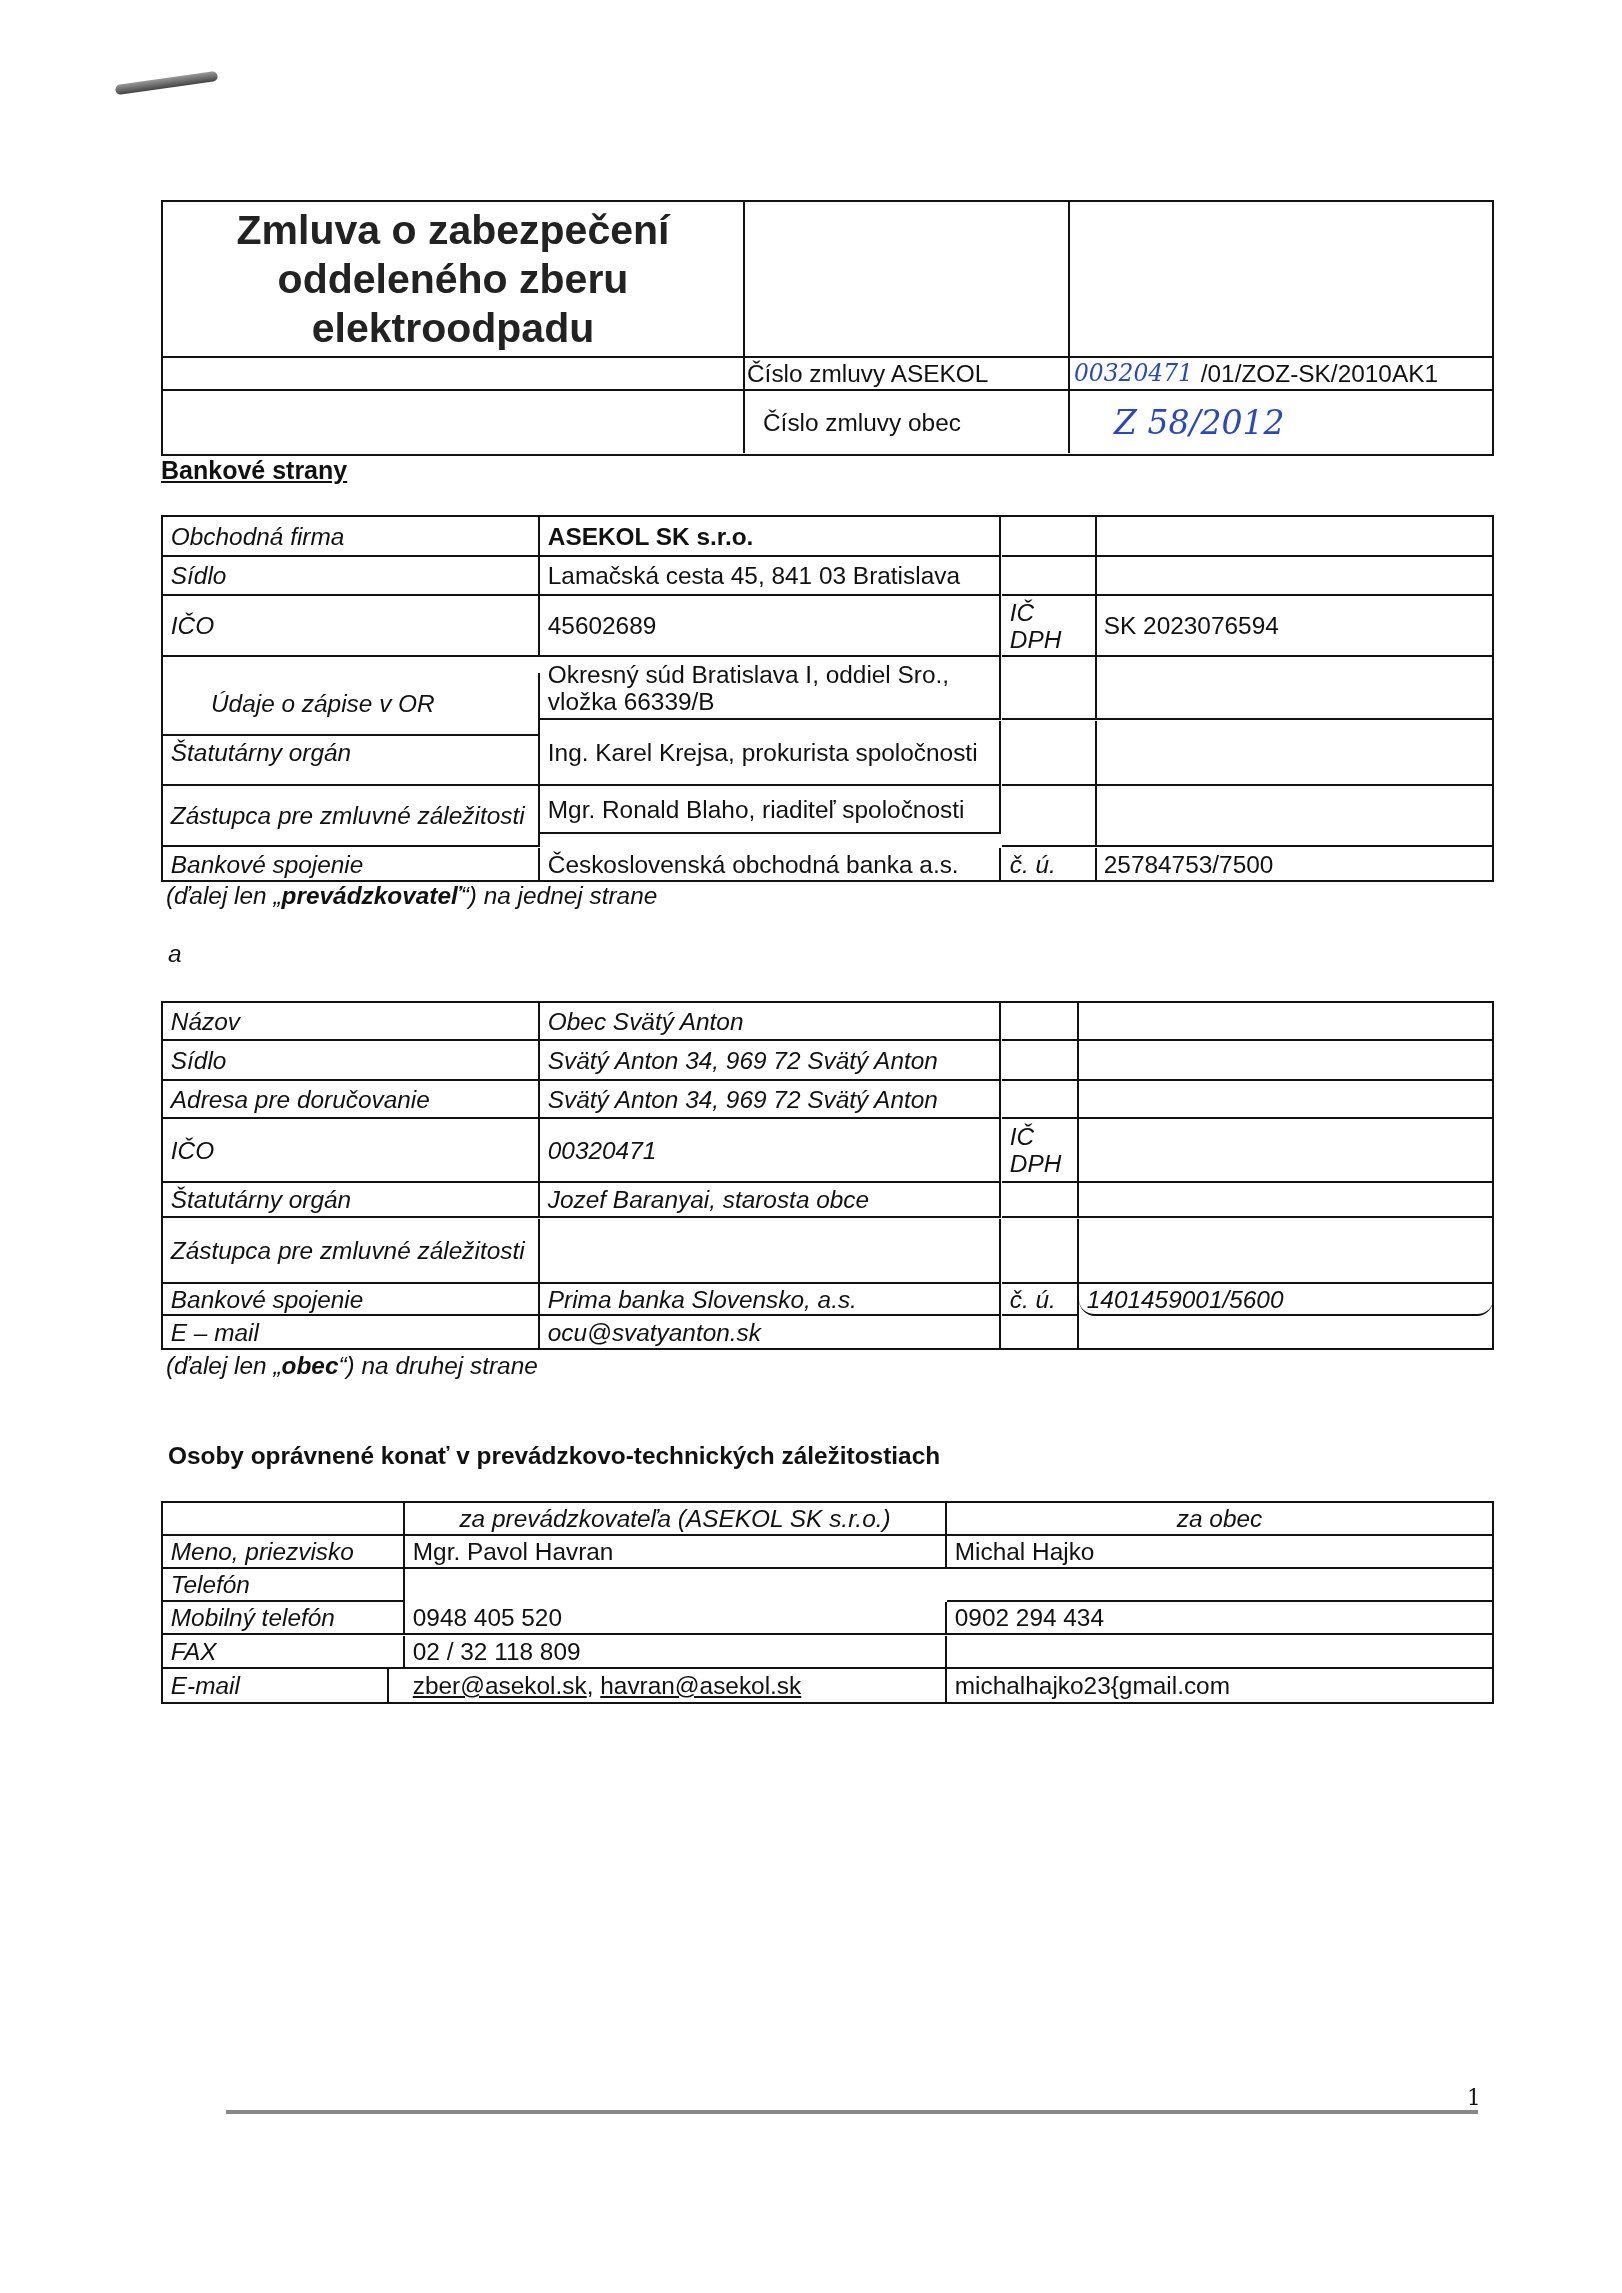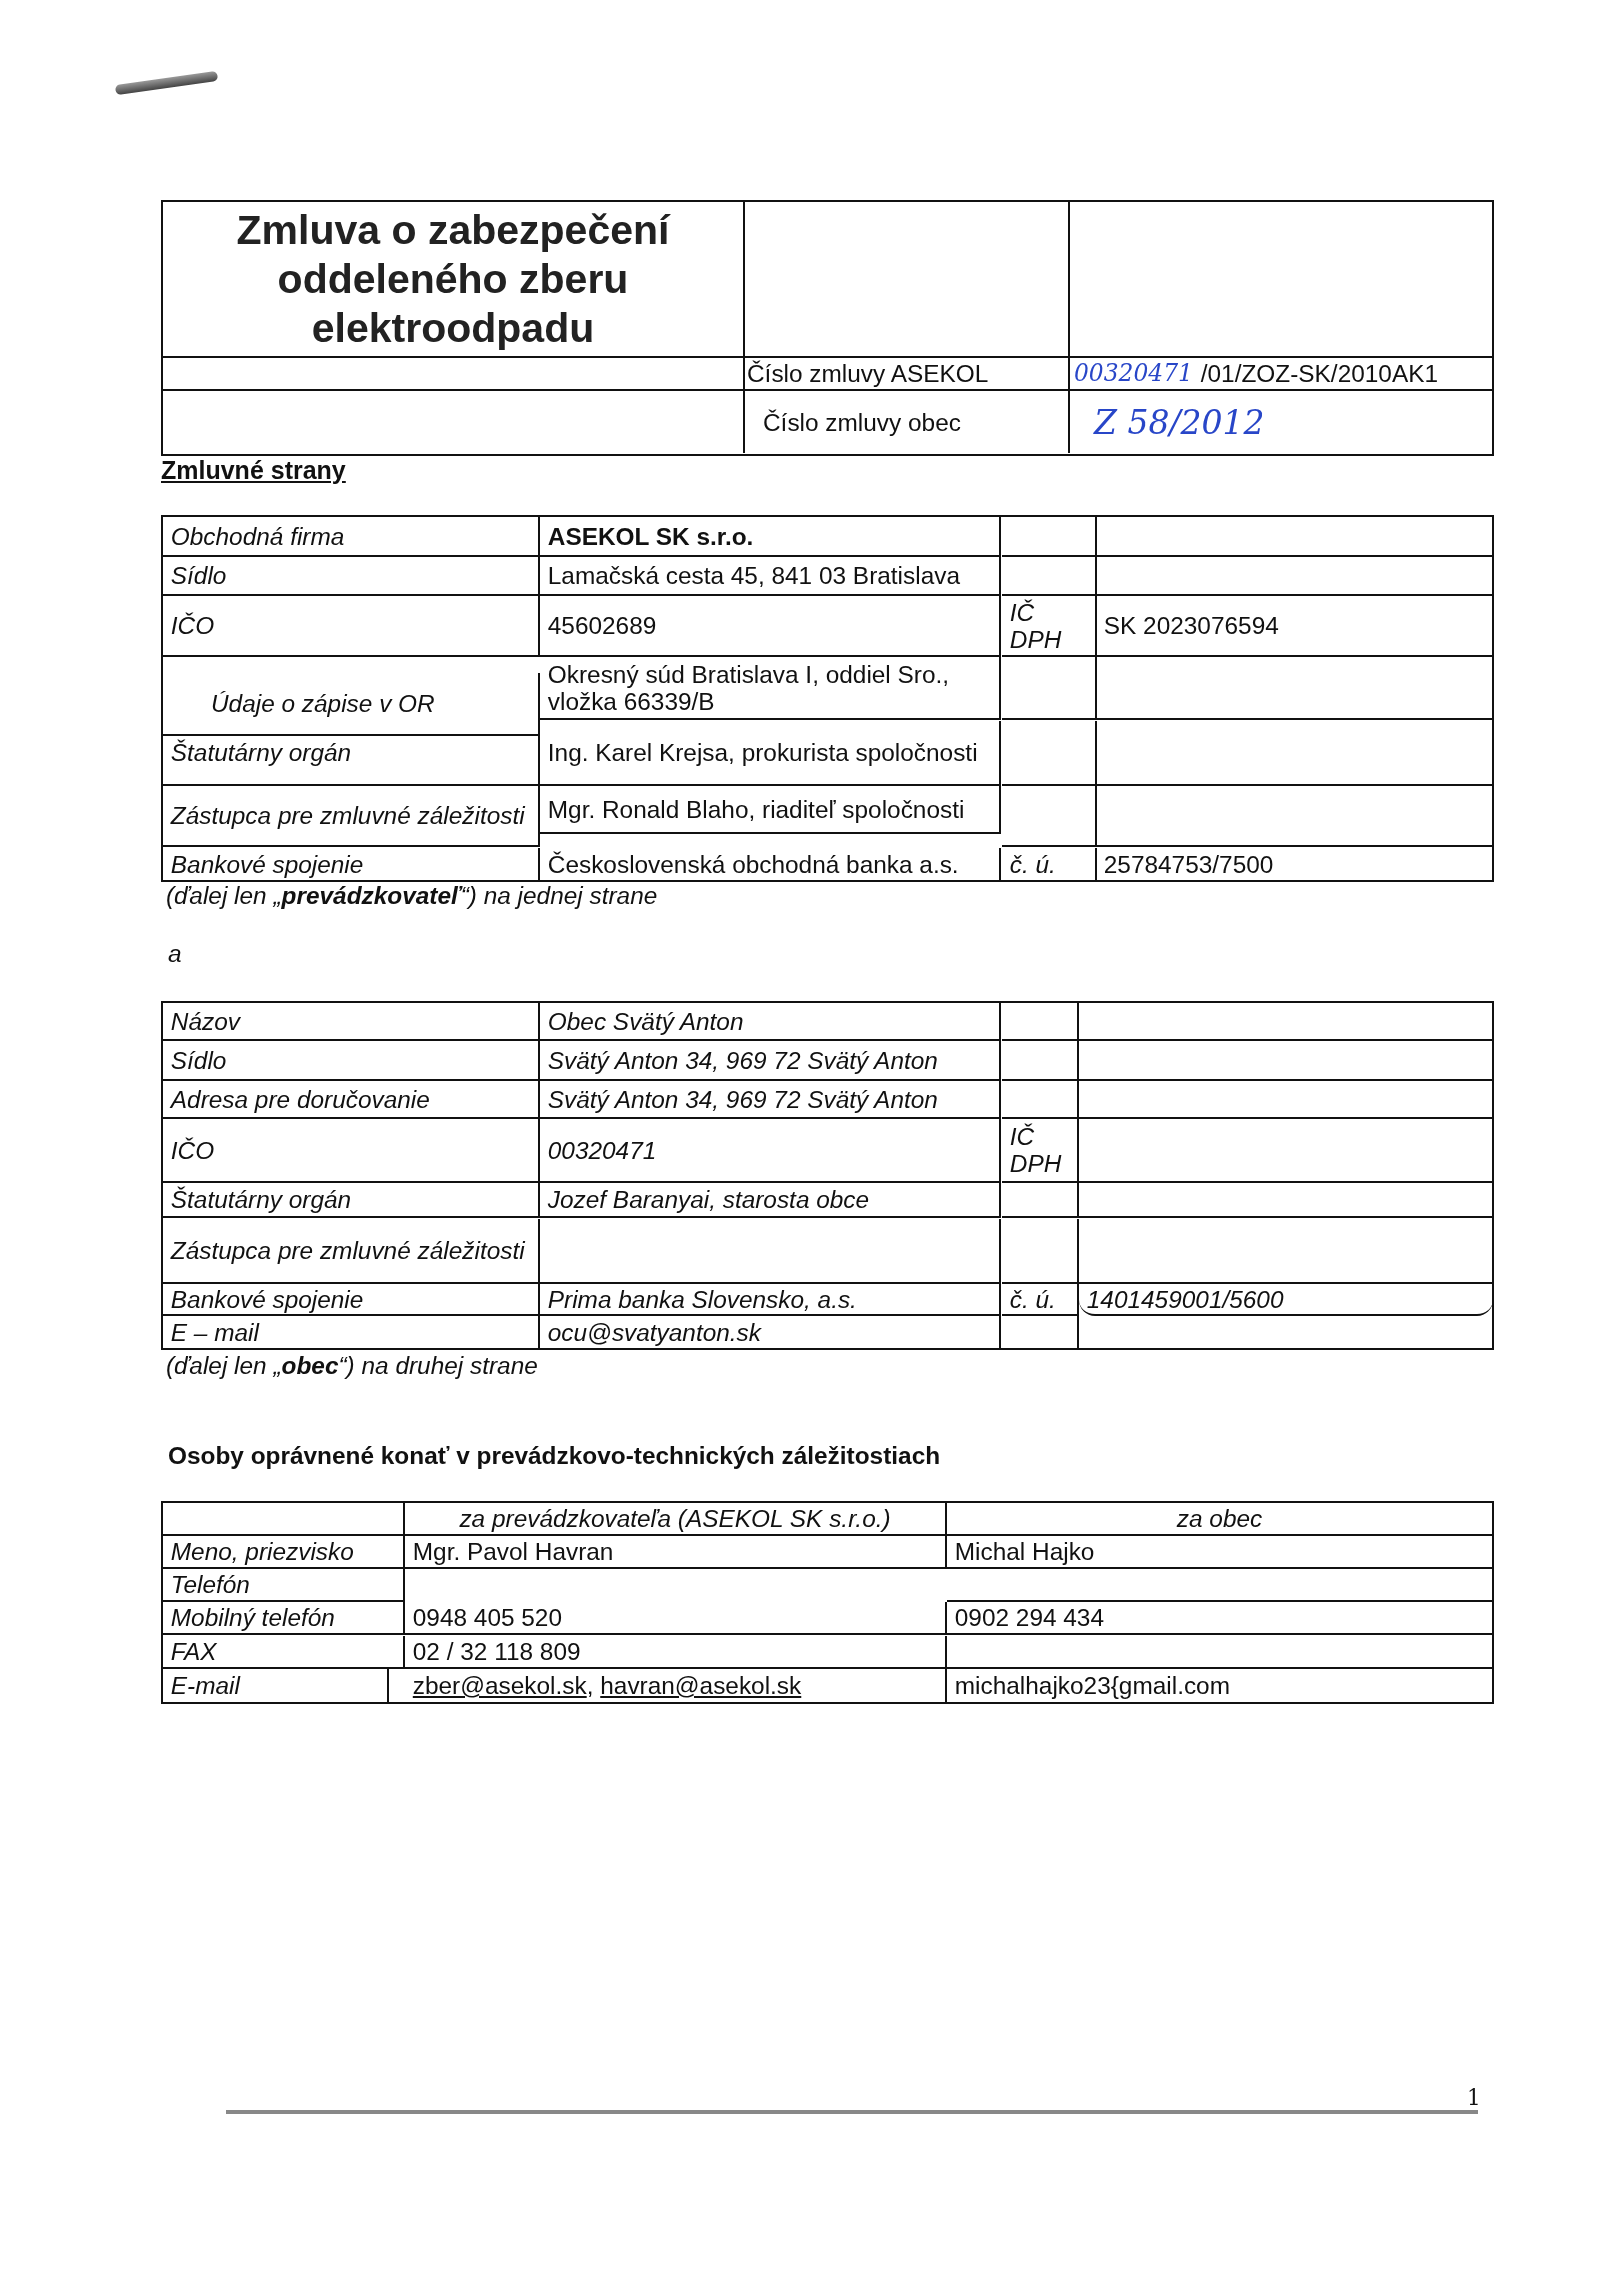--- a/index.html
+++ b/index.html
@@ -33,26 +33,26 @@
 
   <div class="cell" style="left:0;top:156px;width:582px;height:33px;"></div>
   <div class="cell" style="left:582px;top:156px;width:325px;height:33px;padding-left:2px;">Číslo zmluvy ASEKOL</div>
   <div class="cell nr" style="left:907px;top:156px;width:422px;height:33px;padding:0 3.9px;white-space:nowrap;">
     <span class="hand" style="font-size:23.4px;margin-right:7.8px;">00320471</span>
     <span>/01/ZOZ-SK/2010AK1</span>
   </div>
 
   <div class="cell nb" style="left:0;top:189px;width:582px;height:62px;"></div>
   <div class="cell nb" style="left:582px;top:189px;width:325px;height:62px;padding-left:18px;">Číslo zmluvy obec</div>
-  <div class="cell nr nb" style="left:907px;top:189px;width:422px;height:62px;padding-left:24px;align-items:center;">
+  <div class="cell nr nb" style="left:907px;top:189px;width:422px;height:62px;padding-left:44px;align-items:center;">
     <span class="hand" style="font-size:33px;">Z 58/2012</span>
   </div>
 </div>
 
-<div class="abs b u" style="left:161px;top:456px;font-size:25px;">Zmluvné strany</div>
+<div class="abs b u" style="left:161px;top:456px;font-size:25px;">Bankové strany</div>
 
 <div class="grid" style="left:161px;top:515px;width:1333px;height:367px;" id="op-table">
     <div class="cell it" style="left: 0px; top: 0px; width: 377px; height: 40px;">Obchodná firma</div>
     <div class="cell b" style="left: 377px; top: 0px; width: 461px; height: 40px;">ASEKOL SK s.r.o.</div>
     <div class="cell it" style="left: 839px; top: 0px; width: 95px; height: 40px; line-height: 27px;"></div>
     <div class="cell nr" style="left: 933px; top: 0px; width: 396px; height: 40px;"></div>
     <div class="cell it" style="left: 0px; top: 40px; width: 377px; height: 39px;">Sídlo</div>
     <div class="cell " style="left: 377px; top: 40px; width: 461px; height: 39px;">Lamačská cesta 45, 841 03 Bratislava</div>
     <div class="cell it" style="left: 839px; top: 40px; width: 95px; height: 39px; line-height: 27px;"></div>
     <div class="cell nr" style="left: 933px; top: 40px; width: 396px; height: 39px;"></div>

